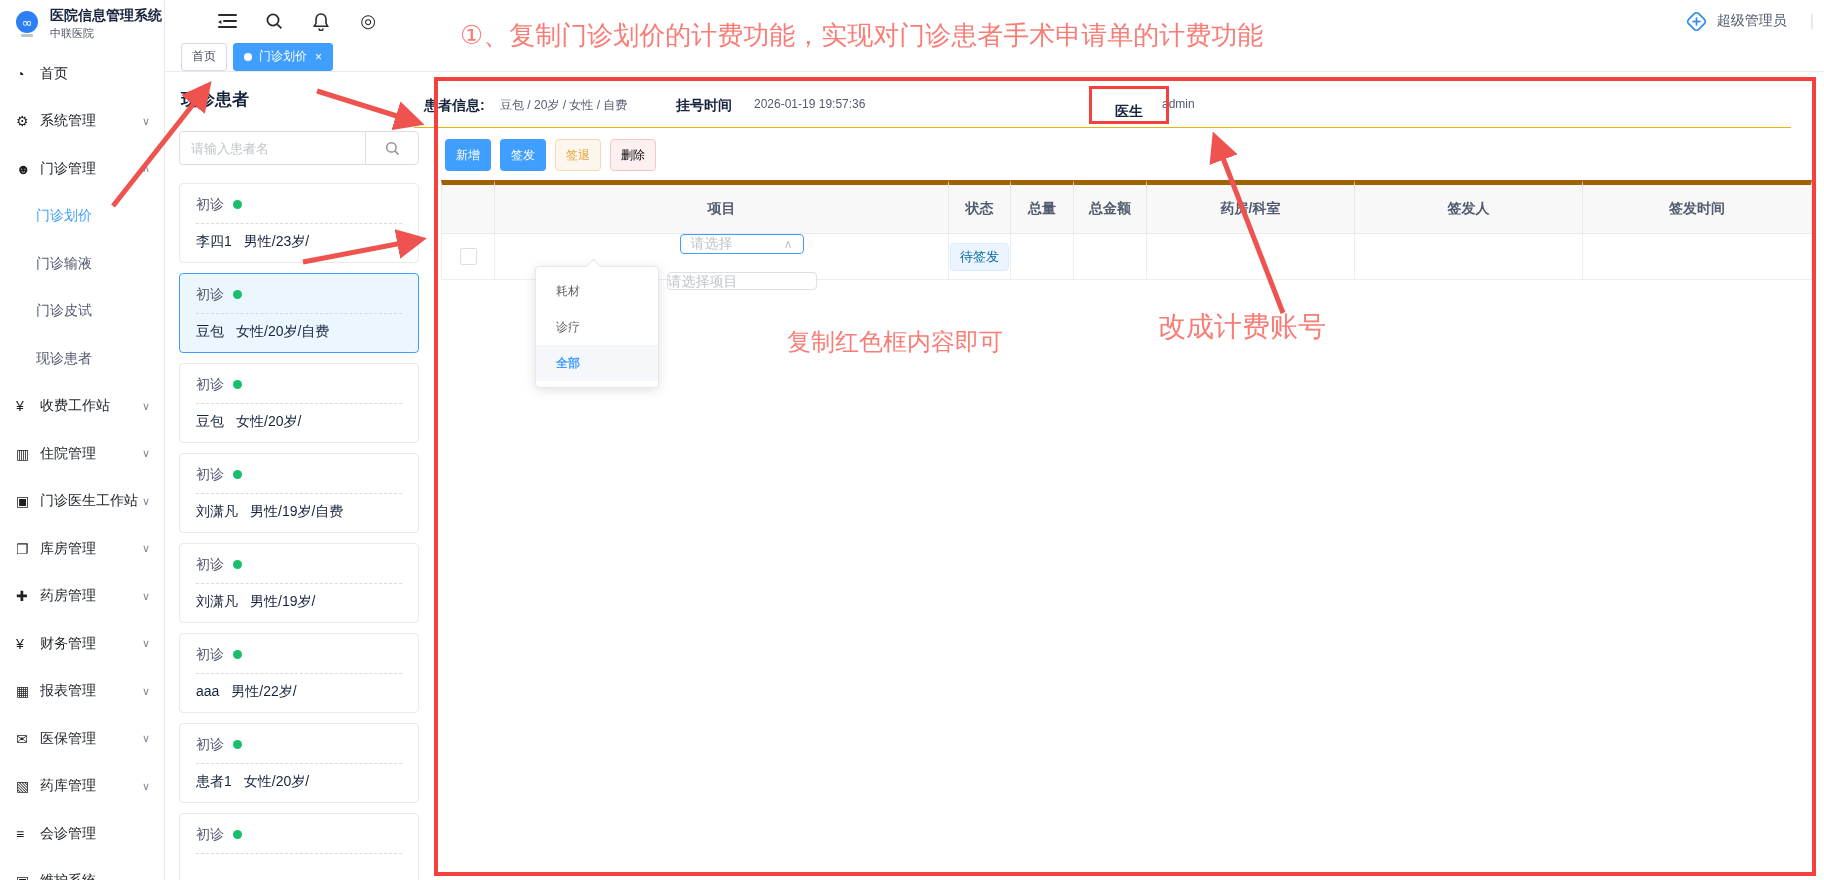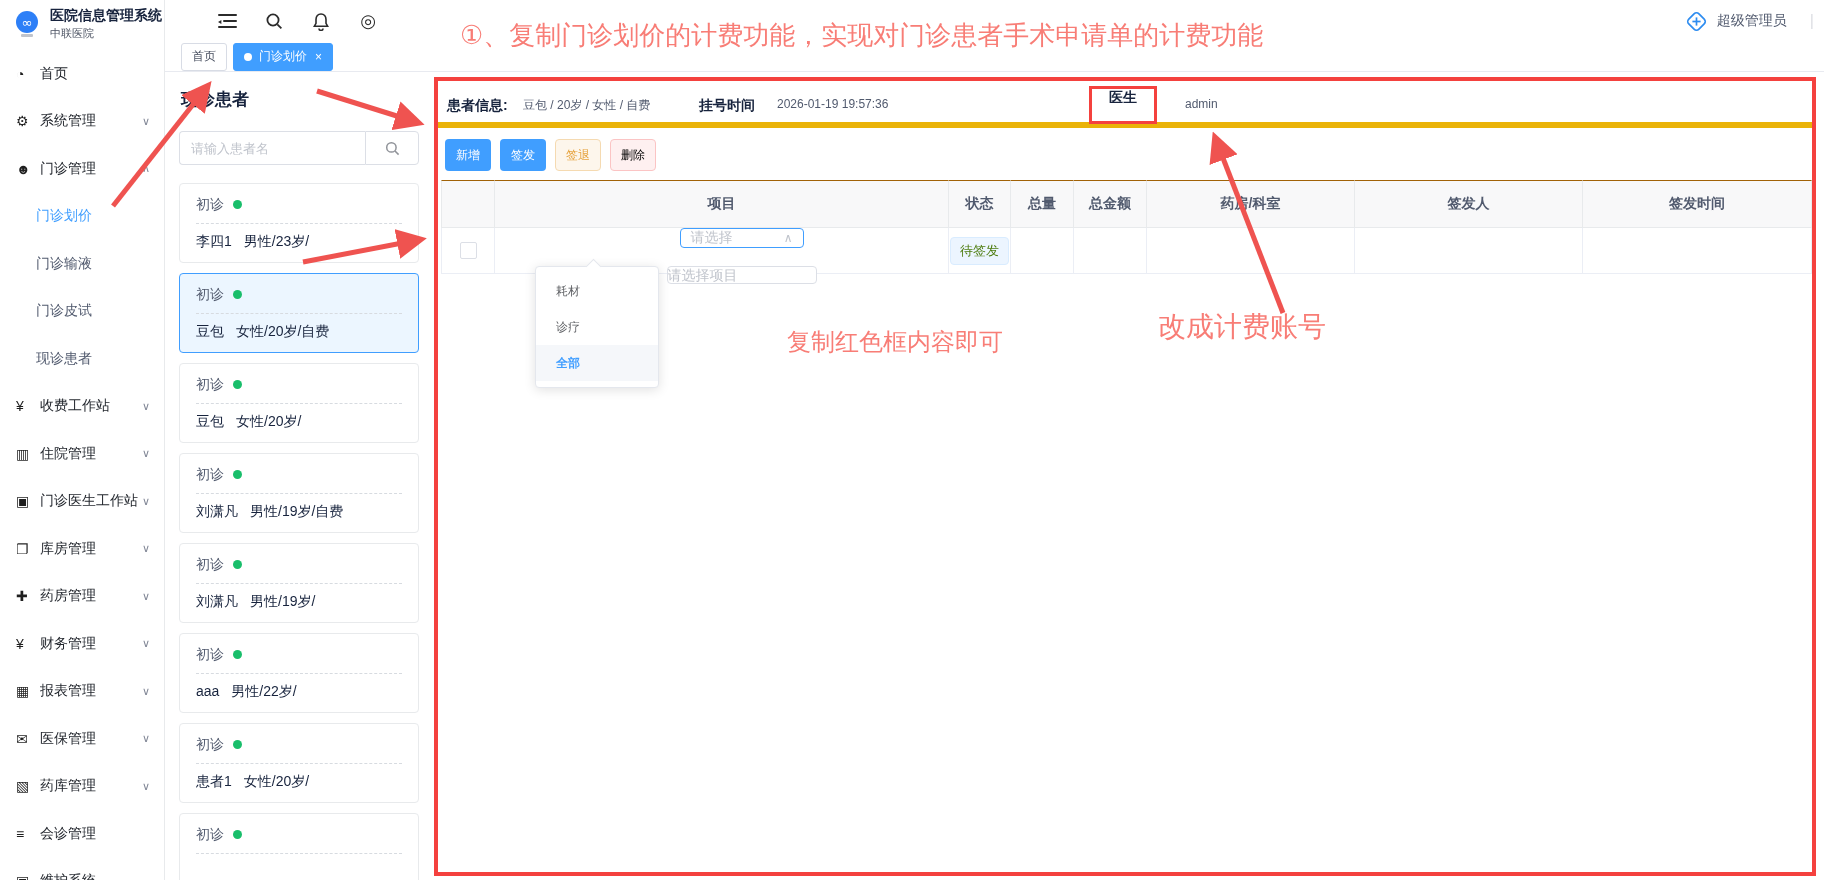--- a/index.html
+++ b/index.html
@@ -56,69 +56,69 @@
   .pcard{height:80px;box-sizing:border-box;border:1px solid #e8eaec;border-radius:4px;background:#fff;
          padding:10px 16px 0 16px;margin-bottom:10px;cursor:pointer;}
   .pcard.selected{border-color:#409EFF;background:#ecf6ff;}
   .pcard .line1{display:flex;align-items:center;gap:9px;font-size:14px;color:#515a6e;height:21px;}
   .dot-green{width:9px;height:9px;border-radius:50%;background:#19be6b;}
   .pcard .pdivider{border-top:1px dashed #d7dbe0;margin:8px 0 9px 0;}
   .pcard .line2{font-size:14px;color:#17233d;white-space:nowrap;}
   .pcard .line2 .pname{margin-right:12px;}
 
   
-  .info-bar{position:absolute;left:437px;top:82px;width:1377px;height:46px;box-sizing:border-box;
-            border-bottom:6px solid #eab308;background:#fff;}
+  .info-bar{position:absolute;left:414px;top:82px;width:1377px;height:46px;box-sizing:border-box;
+            border-bottom:1px solid #eab308;background:#fff;}
   .info-bar .lbl{position:absolute;top:15px;font-weight:700;color:#17233d;font-size:14px;white-space:nowrap;}
   .info-bar .val{position:absolute;top:15px;color:#515a6e;font-size:12px;white-space:nowrap;}
   .pi-label{left:10px;}  .pi-value{left:86px;}
   .reg-label{left:262px;} .reg-value{left:340px;}
   .admin-value{left:748px;}
 
   .toolbar{position:absolute;left:445px;top:139px;display:flex;gap:9px;z-index:2;}
   .btn{height:32px;padding:0 10px;border-radius:4px;font-size:12px;display:inline-flex;align-items:center;
        border:1px solid transparent;cursor:pointer;font-family:inherit;white-space:nowrap;}
   .btn.primary{background:#409EFF;color:#fff;}
   .btn.warn{background:#fdf6ec;color:#E6A23C;border-color:#f5dab1;}
   .btn.danger{background:#fef0f0;color:#000000;border-color:#fbc4c4;}
 
   .table{position:absolute;left:441px;top:180px;width:1371px;font-size:14px;color:#515a6e;background:#fff;}
   .trow{display:grid;grid-template-columns:54px 454px 62px 63px 73px 208px 228px 1fr;}
-  .th{background:#f8f8f9;font-weight:700;color:#515a6e;height:48px;display:flex;align-items:center;
+  .th{background:#f8f8f9;font-weight:700;color:#515a6e;height:54px;display:flex;align-items:center;
       justify-content:center;border-bottom:1px solid #e8eaec;border-right:1px solid #e8eaec;
-      border-top:1px solid #a16207;box-sizing:border-box;white-space:nowrap;}
+      border-top:5px solid #a16207;box-sizing:border-box;white-space:nowrap;}
   .th:first-child{border-left:1px solid #e8eaec;}
   .td{height:46px;display:flex;align-items:center;justify-content:center;border-bottom:1px solid #ebeef5;
       border-right:1px solid #ebeef5;box-sizing:border-box;background:#fff;}
   .td:first-child{border-left:1px solid #ebeef5;}
   .td.item-cell{justify-content:flex-start;padding-left:40px;gap:18px;flex-direction:column;}
   .cbx{width:15px;height:15px;border:1px solid #dcdfe6;border-radius:2px;background:#fff;cursor:pointer;}
   .fake-select{width:124px;height:32px;box-sizing:border-box;border:1px solid #409EFF;border-radius:4px;
                display:flex;align-items:center;justify-content:space-between;padding:0 10px;
                color:#c0c4cc;font-size:14px;background:#fff;cursor:pointer;}
   .fake-select .fs-arrow{color:#c0c4cc;font-size:12px;}
   .item-input{width:150px;height:32px;box-sizing:border-box;border:1px solid #dcdfe6;border-radius:4px;
               padding:0 0;font-size:14px;color:#4d7c0f;outline:none;font-family:inherit;}
   .item-input::placeholder{color:#c0c4cc;}
-  .status-badge{background:#ecf5ff;color:#4d7c0f;border:1px solid #d9ecff;border-radius:4px;height:26px;
+  .status-badge{background:#ecf5ff;color:#0369a1;border:1px solid #d9ecff;border-radius:4px;height:26px;
                 padding:0 9px;display:inline-flex;align-items:center;font-size:13px;white-space:nowrap;}
 
   
   .dropdown{position:absolute;left:535px;top:266px;width:124px;background:#fff;border:1px solid #e4e7ed;
             border-radius:4px;box-shadow:0 2px 12px rgba(0,0,0,0.12);padding:6px 0;z-index:40;box-sizing:border-box;}
   .dropdown::before{content:"";position:absolute;top:-6px;left:52px;width:10px;height:10px;background:#fff;
                     border-left:1px solid #e4e7ed;border-top:1px solid #e4e7ed;transform:rotate(45deg);}
   .dd-option{height:36px;line-height:36px;padding-left:20px;font-size:12px;color:#606266;cursor:pointer;}
   .dd-option.selected{color:#409EFF;font-weight:700;background:#f5f7fa;}
 
   
   .red-box{position:absolute;left:434px;top:77px;width:1382px;height:799px;border:4px solid #f4413e;
            box-sizing:border-box;pointer-events:none;z-index:30;}
-  .doctor-box{position:absolute;left:1089px;top:86px;width:68px;height:38px;border:3px solid #f4413e;
-              box-sizing:border-box;z-index:31;display:flex;align-items:flex-start;justify-content:center;
+  .doctor-box{position:absolute;left:1089px;top:86px;width:80px;height:38px;border:3px solid #f4413e;
+              box-sizing:border-box;z-index:31;display:flex;align-items:flex-end;justify-content:center;
               font-weight:700;font-size:14px;color:#17233d;}
   .note{position:absolute;color:#f87d76;z-index:32;white-space:nowrap;font-weight:400;}
   .note1{left:460px;top:18px;font-size:26px;}
   .note2{left:787px;top:326px;font-size:24px;}
   .note3{left:1158px;top:308px;font-size:28px;}
   .overlay{position:absolute;left:0;top:0;width:1824px;height:880px;pointer-events:none;z-index:33;}
 </style>
 </head>
 <body>
 

